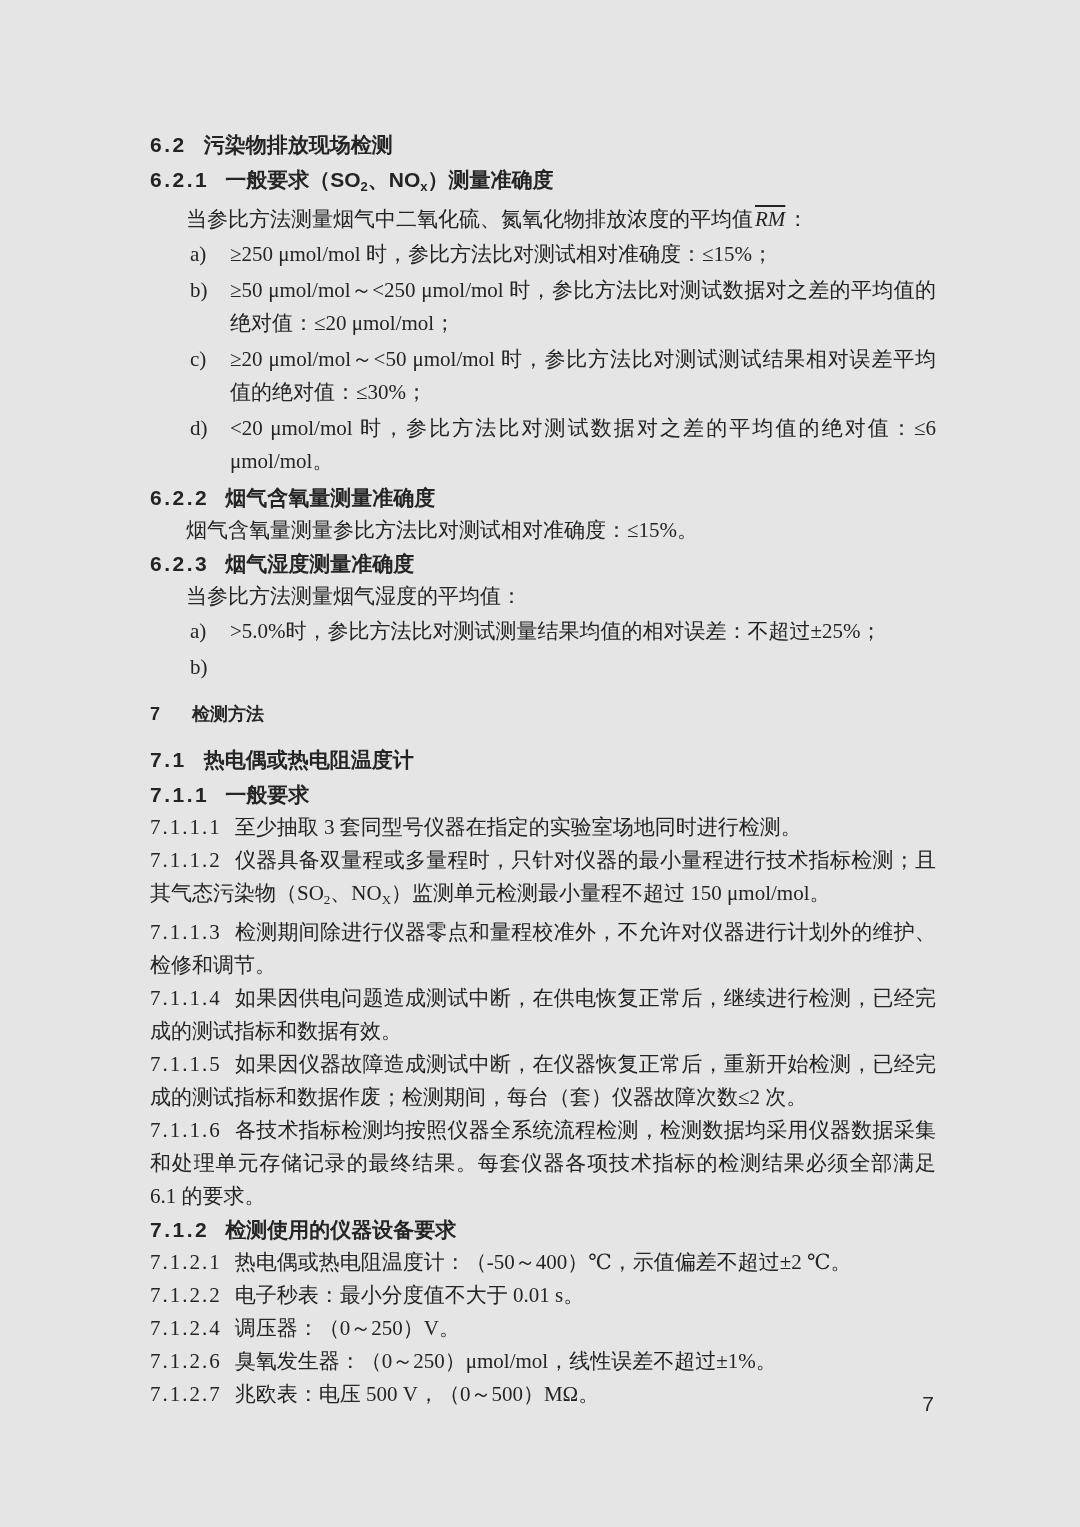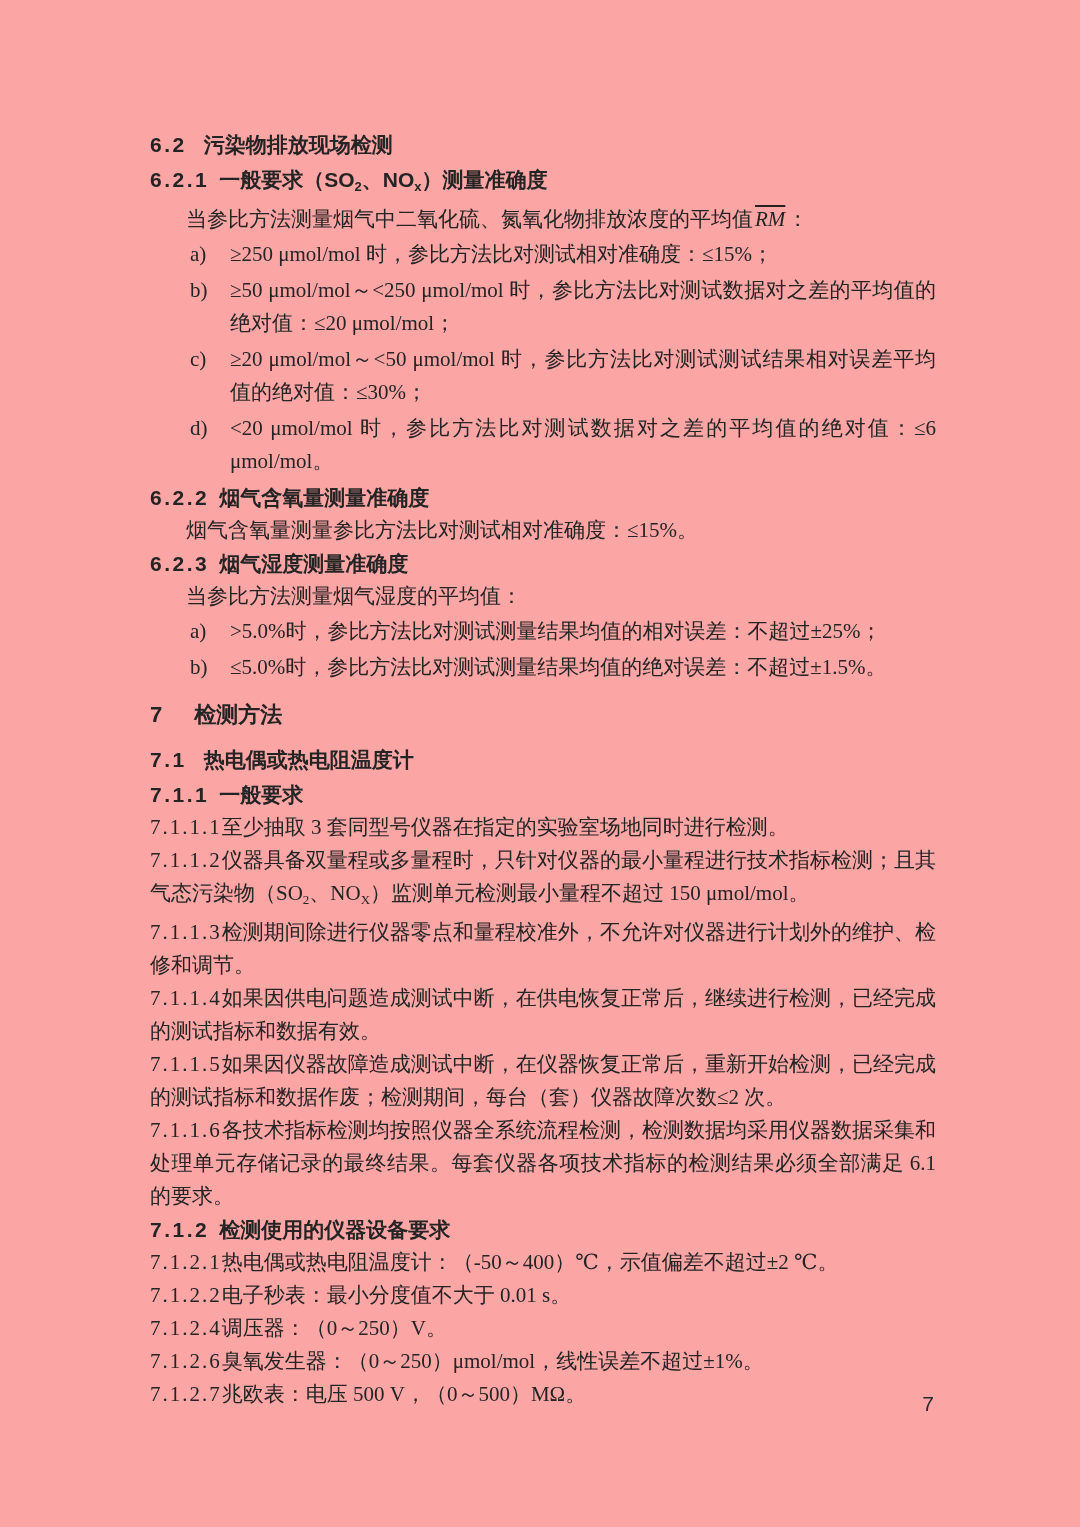--- a/index.html
+++ b/index.html
@@ -4,45 +4,45 @@
 <style>
   html, body { margin: 0; padding: 0; }
   body {
     width: 1080px; height: 1527px;
     background: #ffffff;
     font-family: "Liberation Serif", "DejaVu Serif", serif;
   }
   .page {
     position: relative;
     width: 1080px; height: 1527px;
-    background: #fca5a5;
+    background: #e5e5e5;
     overflow: hidden;
     color: #242424;
   }
   .content {
     position: absolute;
     left: 150px; top: 128px;
     width: 786px;
     font-size: 21px;
     line-height: 33px;
   }
   
   .h1, .h2, .h3 {
     font-family: "Liberation Sans", "DejaVu Sans", sans-serif;
     font-weight: 700;
     text-align: left;
   }
-  .h1 { font-size: 22px; margin: 14px 0 12px; }
+  .h1 { font-size: 18px; margin: 14px 0 12px; }
   .h2 { margin: 0 0 2px; }
   .h3 { margin: 0; }
   .num { letter-spacing: 2.5px; }
   .h1 > .num { margin-right: 32px; letter-spacing: 0; }
   .h2 > .num { margin-right: 17px; }
-  .h3 > .num { margin-right: 10px; }
-  .pn  > .num { letter-spacing: 2px; }
+  .h3 > .num { margin-right: 16px; }
+  .pn  > .num { margin-right: 13px; letter-spacing: 2px; }
   
   .p { text-indent: 36px; text-align: justify; }
   
   .pn { text-align: justify; }
   
   .li { display: flex; margin: 2px 0 3px; }
   .li > .marker { flex: 0 0 40px; margin-left: 40px; }
   .li > .txt { flex: 1 1 auto; text-align: justify; }
   .sub { font-size: 13px; vertical-align: -4px; letter-spacing: 0; }
   .ovl {
@@ -88,21 +88,20 @@
       <div class="h3"><span class="num">6.2.2</span><span class="txt"><span>烟气含氧量测量准确度</span></span></div>
       <div class="p"><span class="txt"><span>烟气含氧量测量参比方法比对测试相对准确度：≤15%。</span></span></div>
       <div class="h3"><span class="num">6.2.3</span><span class="txt"><span>烟气湿度测量准确度</span></span></div>
       <div class="p"><span class="txt"><span>当参比方法测量烟气湿度的平均值：</span></span></div>
       <div class="li">
         <span class="marker">a)</span>
         <span class="txt"><span>&gt;5.0%时，参比方法比对测试测量结果均值的相对误差：不超过±25%；</span></span>
       </div>
       <div class="li">
         <span class="marker">b)</span>
-        <span class="txt"><span>≤5.0%时，参比方法比对测试测量结果均值的绝对误差：不超过±1.5%。</span></span>
       </div>
       <div class="h1"><span class="num">7</span><span class="txt"><span>检测方法</span></span></div>
       <div class="h2"><span class="num">7.1</span><span class="txt"><span>热电偶或热电阻温度计</span></span></div>
       <div class="h3"><span class="num">7.1.1</span><span class="txt"><span>一般要求</span></span></div>
       <div class="pn"><span class="num">7.1.1.1</span><span class="txt"><span>至少抽取 3 套同型号仪器在指定的实验室场地同时进行检测。</span></span></div>
       <div class="pn"><span class="num">7.1.1.2</span><span class="txt"><span>仪器具备双量程或多量程时，只针对仪器的最小量程进行技术指标检测；且其气态污染物（SO</span><span class="sub">2</span><span>、NO</span><span class="sub">X</span><span>）监测单元检测最小量程不超过 150 μmol/mol。</span></span></div>
       <div class="pn"><span class="num">7.1.1.3</span><span class="txt"><span>检测期间除进行仪器零点和量程校准外，不允许对仪器进行计划外的维护、检修和调节。</span></span></div>
       <div class="pn"><span class="num">7.1.1.4</span><span class="txt"><span>如果因供电问题造成测试中断，在供电恢复正常后，继续进行检测，已经完成的测试指标和数据有效。</span></span></div>
       <div class="pn"><span class="num">7.1.1.5</span><span class="txt"><span>如果因仪器故障造成测试中断，在仪器恢复正常后，重新开始检测，已经完成的测试指标和数据作废；检测期间，每台（套）仪器故障次数≤2 次。</span></span></div>
       <div class="pn"><span class="num">7.1.1.6</span><span class="txt"><span>各技术指标检测均按照仪器全系统流程检测，检测数据均采用仪器数据采集和处理单元存储记录的最终结果。每套仪器各项技术指标的检测结果必须全部满足 6.1 的要求。</span></span></div>

